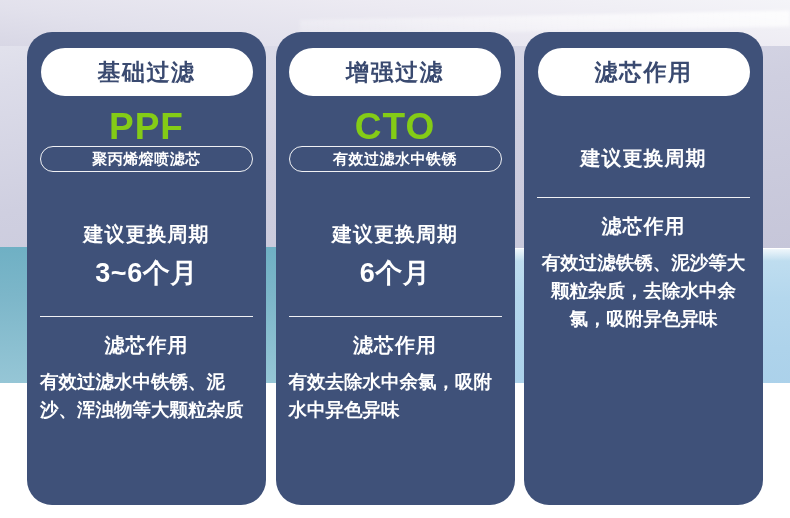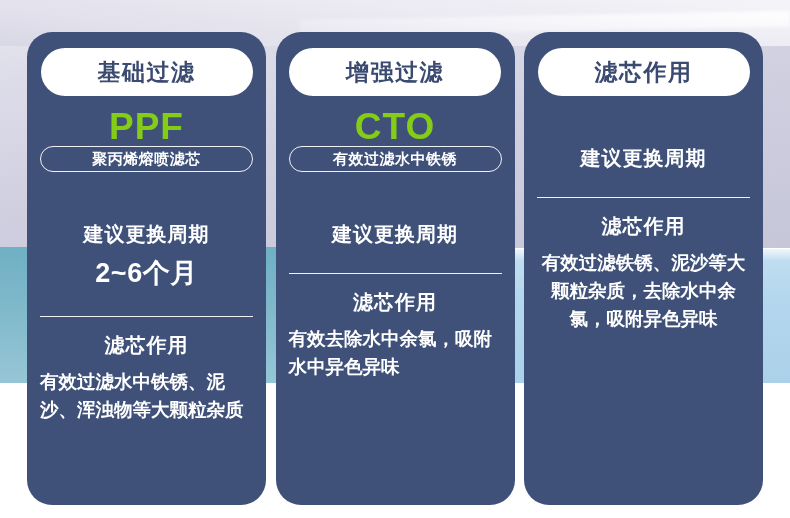--- a/index.html
+++ b/index.html
@@ -183,31 +183,32 @@
   <div class="bg-bottom"></div>
 </div>
 
 <div id="cards">
 
   <div class="card card-1">
     <div class="pill-solid">基础过滤</div>
     <div class="code">PPF</div>
     <div class="pill-outline">聚丙烯熔喷滤芯</div>
     <div class="cycle-label">建议更换周期</div>
-    <div class="cycle-value">2~6个月</div>
+    <div class="cycle-value">3~6个月</div>
     <div class="divider"></div>
     <div class="func-label">滤芯作用</div>
     <div class="func-text">有效过滤水中铁锈、泥沙、浑浊物等大颗粒杂质</div>
   </div>
 
   <div class="card card-2">
     <div class="pill-solid">增强过滤</div>
     <div class="code">CTO</div>
     <div class="pill-outline">有效过滤水中铁锈</div>
     <div class="cycle-label">建议更换周期</div>
+    <div class="cycle-value">6个月</div>
     <div class="divider"></div>
     <div class="func-label">滤芯作用</div>
     <div class="func-text">有效去除水中余氯，吸附水中异色异味</div>
   </div>
 
   <div class="card card-3">
     <div class="pill-solid">滤芯作用</div>
     <div class="cycle-label">建议更换周期</div>
     <div class="divider"></div>
     <div class="func-label">滤芯作用</div>

